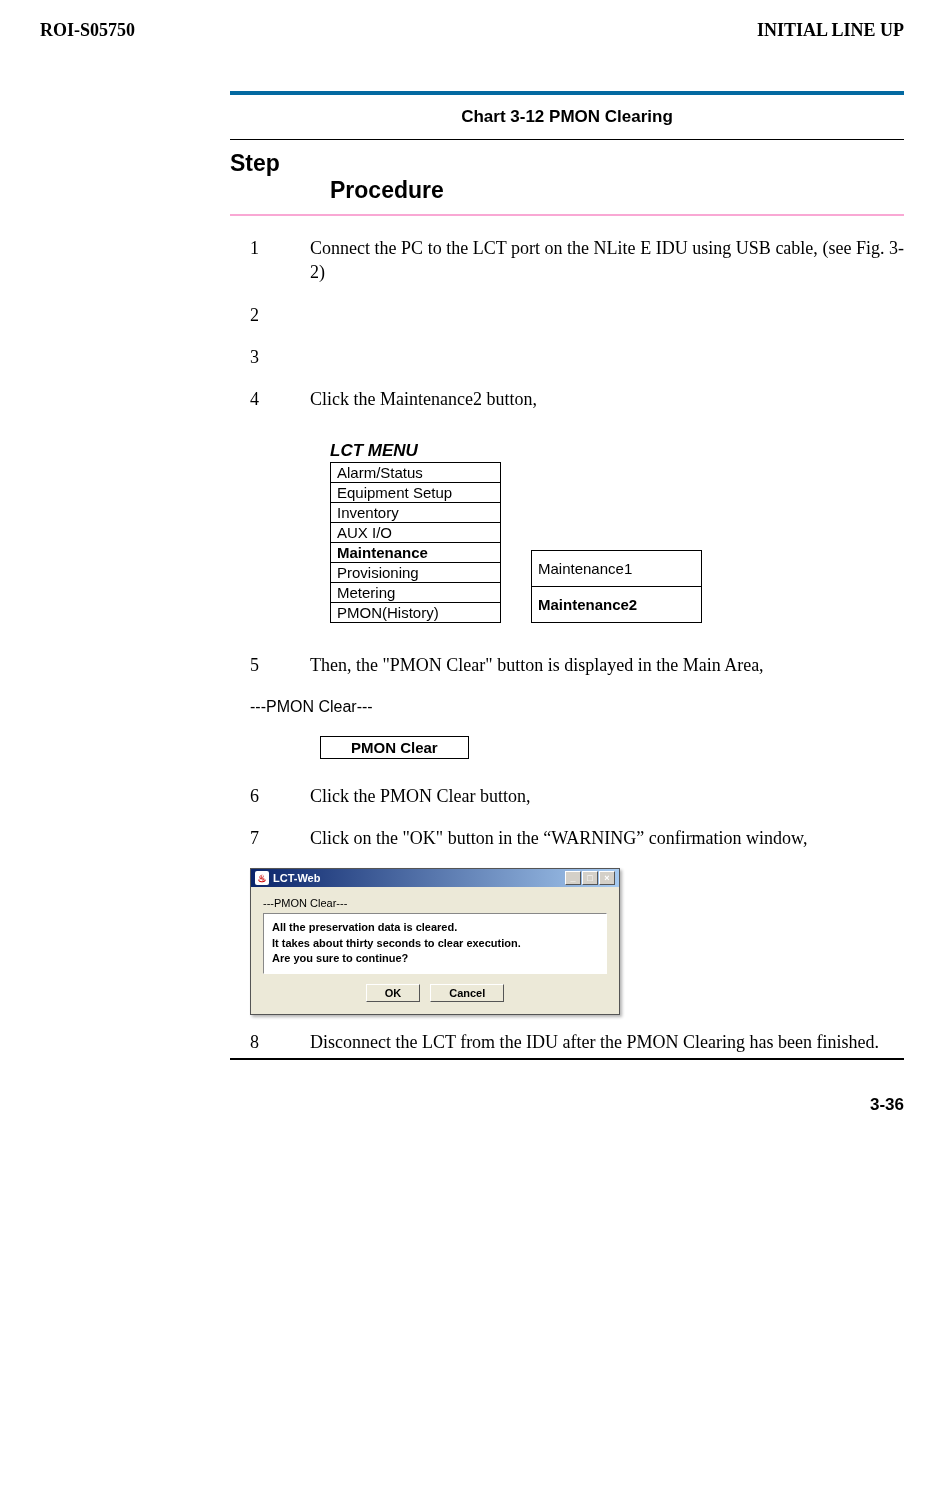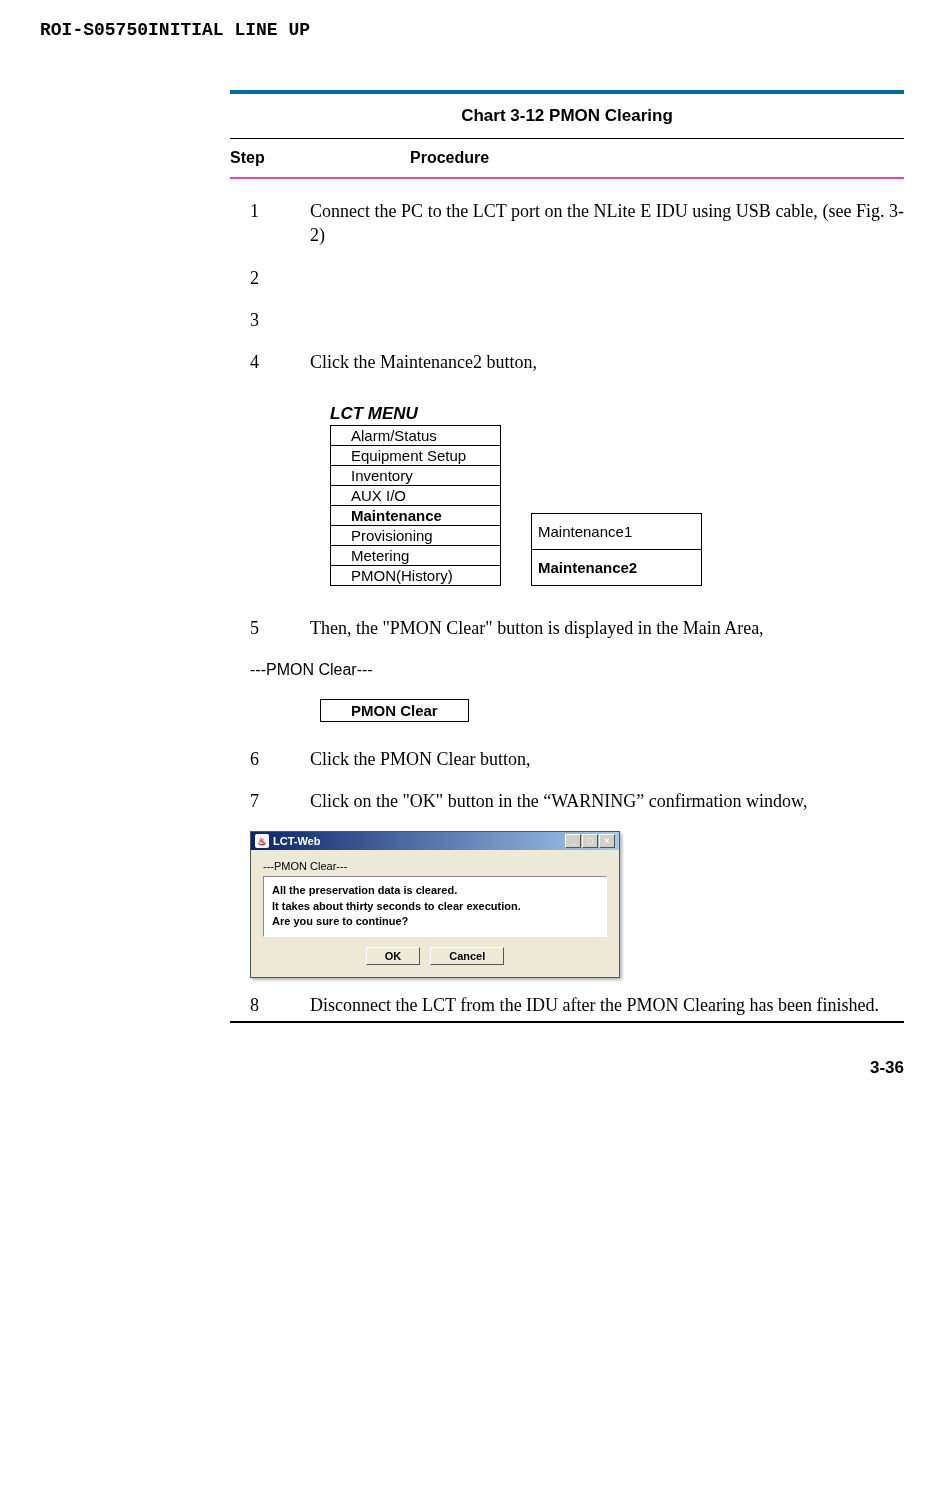--- a/index.html
+++ b/index.html
@@ -7,21 +7,22 @@
       font-family: "Times New Roman", serif;
       font-size: 16px;
       width: 944px;
       height: 1492px;
       background: #fff;
       color: #000;
       padding: 20px 40px;
     }
     .header {
       display: flex;
-      font-family: Liberation Mono, monospace;
+      justify-content: space-between;
+      font-family: Liberation Serif, serif;
       font-weight: bold;
       font-size: 18px;
       margin-bottom: 50px;
     }
     .content {
       margin-left: 190px;
       margin-right: 0;
     }
     .chart-title-wrap {
       border-top: 4px solid #0369a1;
@@ -32,24 +33,25 @@
     .chart-title {
       font-family: Arial, sans-serif;
       font-weight: bold;
       font-size: 17px;
       text-align: center;
     }
     .step-header {
       display: flex;
       font-family: Arial, sans-serif;
       font-weight: bold;
-      font-size: 16px;
+      font-size: 23px;
       padding: 10px 0;
-      border-bottom: 2px solid #ec4899;
+      border-bottom: 2px solid #f9a8d4;
       margin-bottom: 20px;
+      flex-direction: column;
     }
     .step-header-step { width: 80px; }
     .step-header-proc { flex: 1; text-align: left; padding-left: 100px; }
     .step-row {
       display: flex;
       margin-bottom: 18px;
       font-size: 18px;
       line-height: 1.35;
     }
     .step-num {
@@ -74,21 +76,21 @@
       margin-left: 100px;
       margin-bottom: 30px;
     }
     .menu-table {
       border-collapse: collapse;
       font-family: Arial, sans-serif;
       font-size: 15px;
     }
     .menu-table td {
       border: 1px solid #000;
-      padding: 1px 20px;
+      padding: 1px 6px;
       width: 170px;
     }
     .menu-table .bold { font-weight: bold; }
     .submenu-table {
       border-collapse: collapse;
       font-family: Arial, sans-serif;
       font-size: 15px;
       margin-left: 30px;
       margin-top: 88px;
     }

